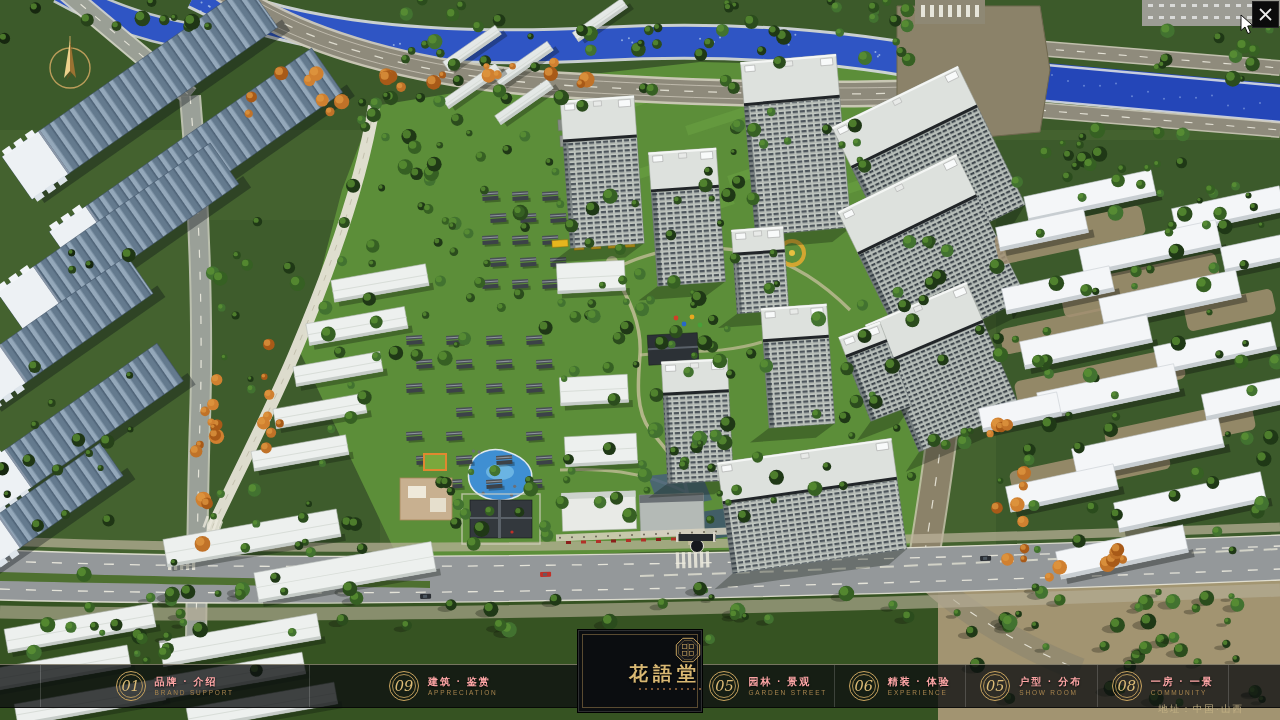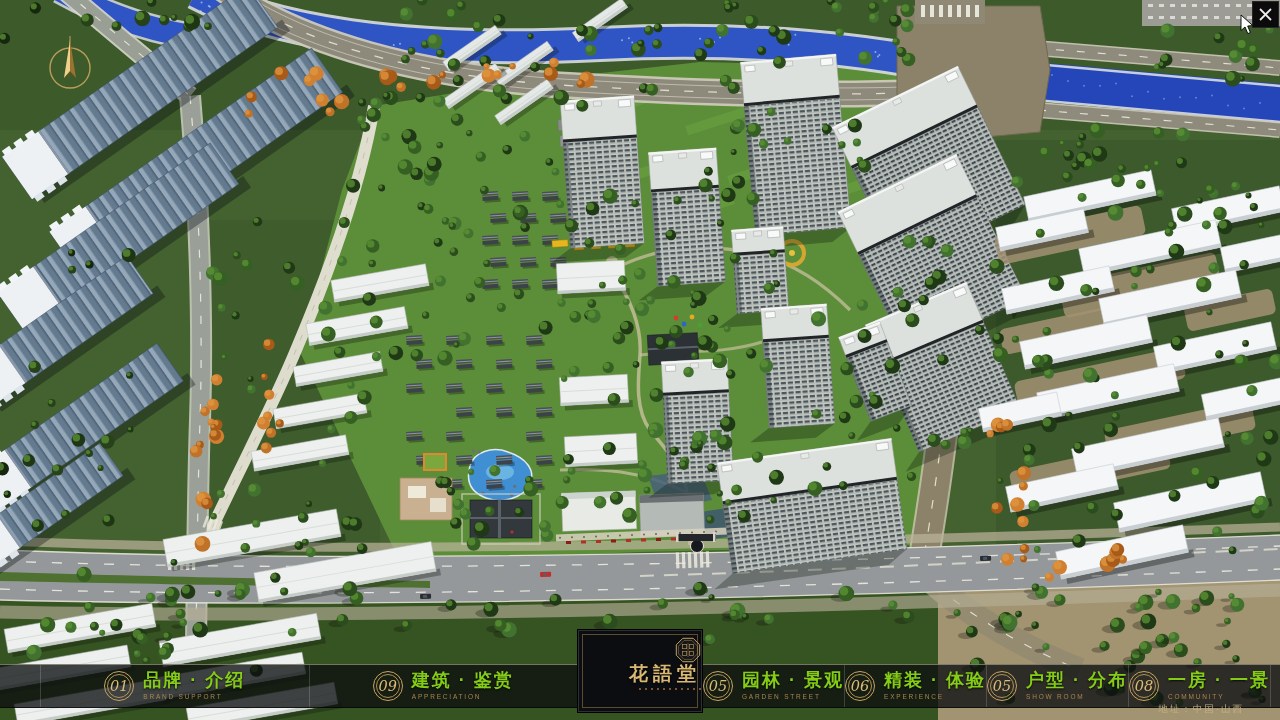--- a/index.html
+++ b/index.html
@@ -23,21 +23,21 @@
   .nav-group.left{left:40px;width:538px;}
   .nav-group.right{left:702px;width:527px;}
   .nav-item{flex:1;display:flex;align-items:center;justify-content:center;gap:9px;
     border-left:1px solid rgba(255,255,255,.17);cursor:pointer;}
   .nav-group .nav-item:last-child{border-right:1px solid rgba(255,255,255,.17);}
   .badge{position:relative;width:28px;height:28px;border-radius:50%;border:1px solid var(--gold,#c9a45f);
     display:flex;align-items:center;justify-content:center;flex:0 0 auto;}
   .badge::before{content:"";position:absolute;inset:2px;border-radius:50%;border:1px solid rgba(201,164,95,.85);}
   .badge i{font-family:"DejaVu Serif",serif;font-style:italic;font-size:14.5px;color:#dcbb76;line-height:1;}
   .nav-text{display:flex;flex-direction:column;align-items:flex-start;}
-  .nav-zh{font-size:18px;font-weight:bold;color:#84cc16;letter-spacing:2px;white-space:nowrap;
+  .nav-zh{font-size:10px;font-weight:bold;color:#fca5a5;letter-spacing:2px;white-space:nowrap;
     text-shadow:0 1px 2px rgba(0,0,0,.85);line-height:1.1;}
   .nav-en{font-size:6.5px;color:#a8854e;letter-spacing:1.8px;margin-top:3px;white-space:nowrap;line-height:1;}
 
   
   .logo-panel{position:absolute;left:578px;top:630px;width:124px;height:82px;
     background:var(--panel-background,#0b0d10);border:1px solid #2e2f31;box-sizing:border-box;
     box-shadow:0 0 0 1px #000;display:flex;flex-direction:column;align-items:flex-end;z-index:5;}
   .logo-frame{position:absolute;inset:3px;border:1px solid rgba(186,150,90,.45);pointer-events:none;}
   .logo-emblem{margin-top:6px;width:26px;height:26px;}
   .logo-title{font-family:"DejaVu Serif",serif;font-weight:bold;font-size:19px;color:#d9b873;

